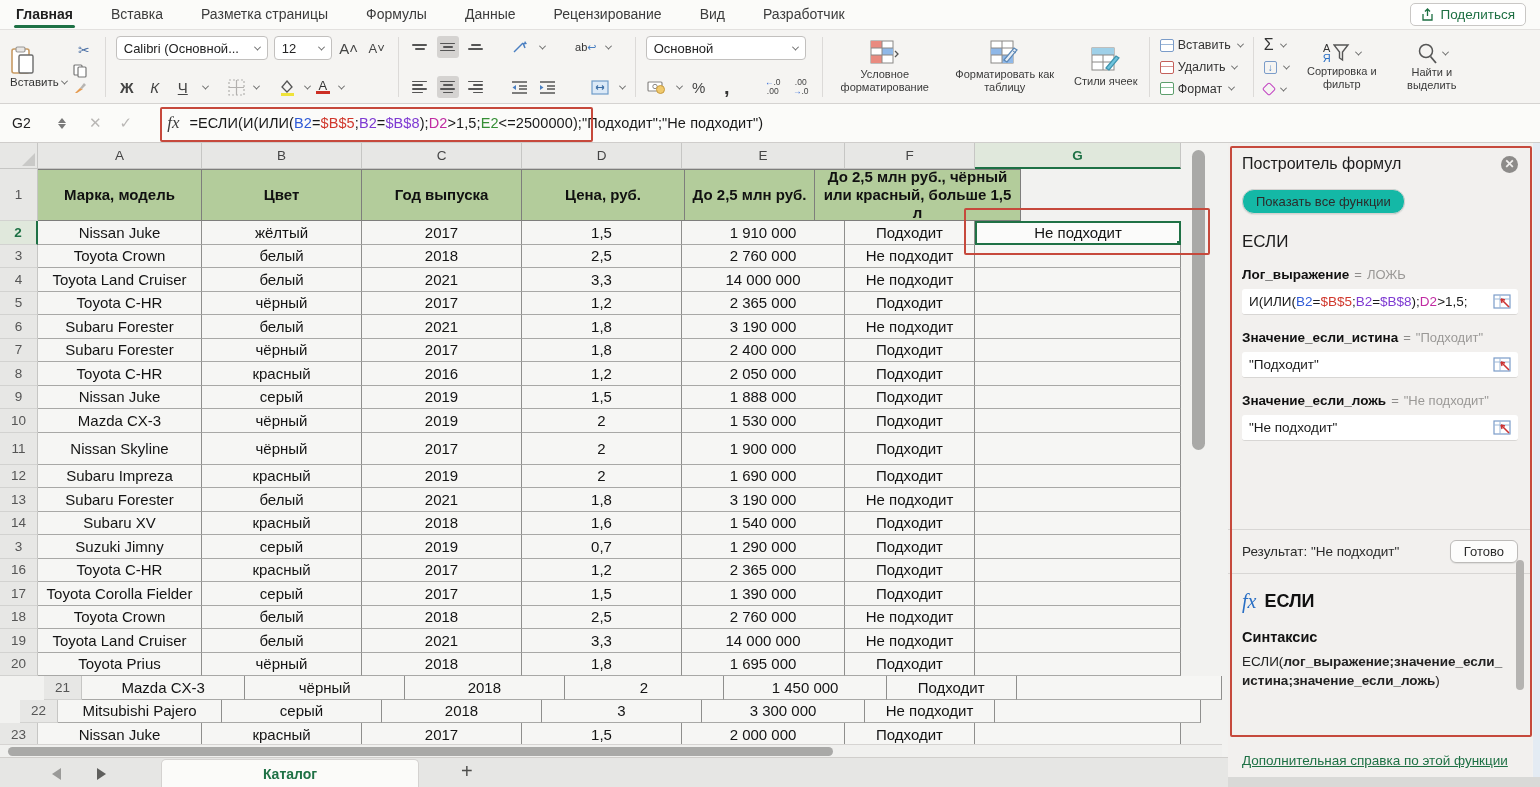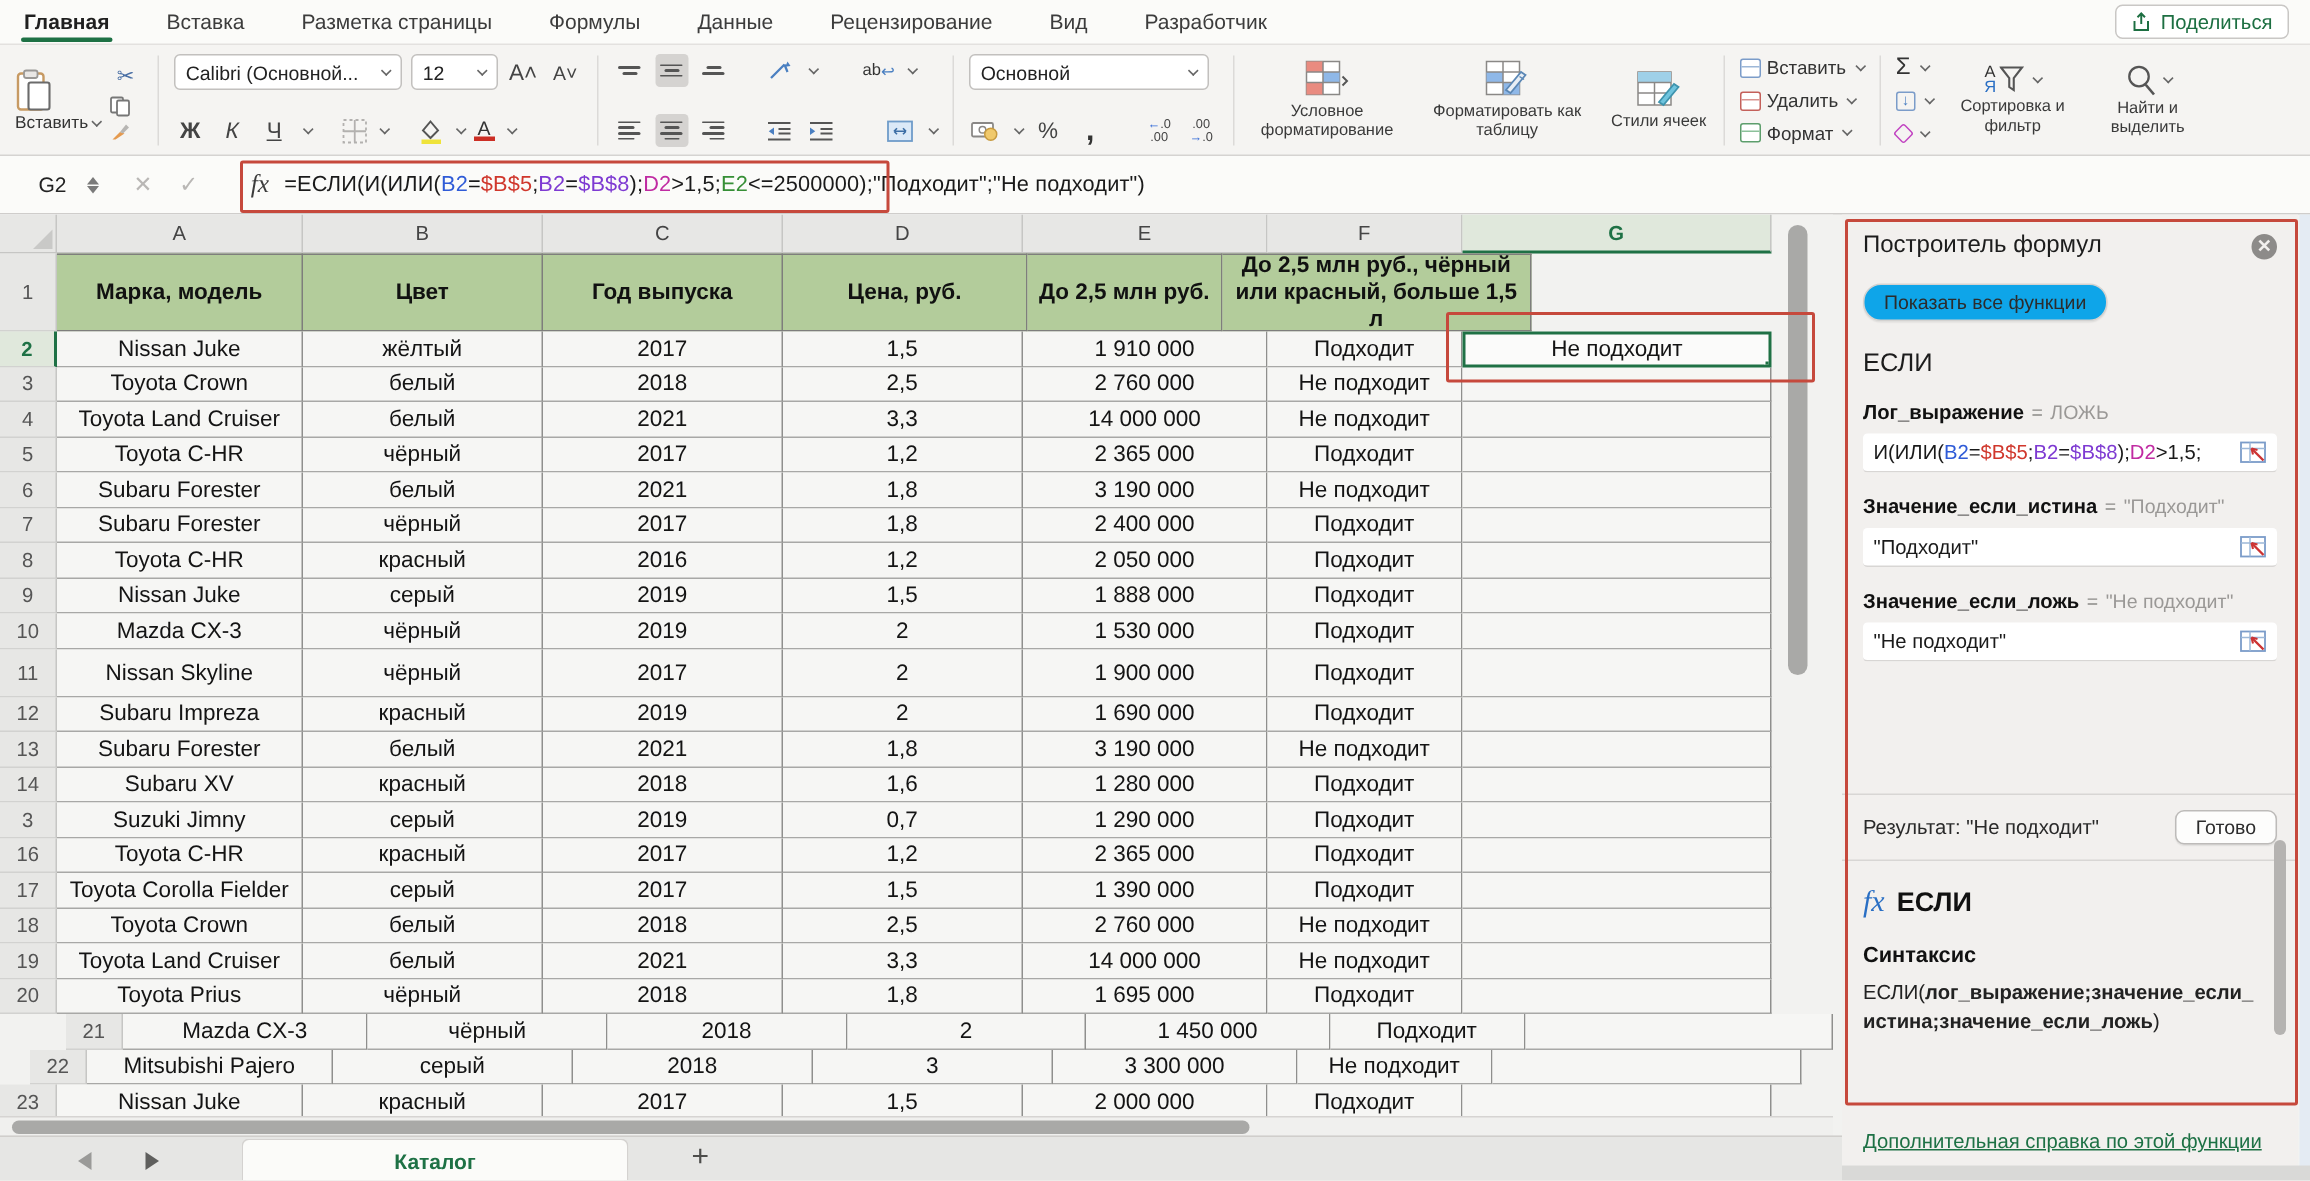--- a/index.html
+++ b/index.html
@@ -32,21 +32,21 @@
   .mini::before { content:""; position:absolute; left:0; right:0; top:4px; height:1px; background:#9db8d8; }
   .mini.green { border-color:#5d9e6c; } .mini.green::before{ background:#8cc19a; }
   .mini.red { border-color:#c4605a; } .mini.red::before{ background:#d9938f; }
   .sigma { font-size:16px; color:#333; }
   .dec { font-size:8.5px; line-height:1.1; color:#444; text-align:center; }
   .dec b { color:#3a6fd8; font-weight:normal; }
   .comma { font-size:20px; font-weight:bold; color:#333; line-height:10px; }
 
   
   .fbar { position:absolute; left:0; top:104px; width:1540px; height:39px; background:#fbfbf9; border-bottom:1px solid #cfcdcb; display:flex; align-items:center; }
-  .namebox { width:58px; padding-left:12px; font-size:14px; color:#222;text-align:center; }
+  .namebox { width:58px; padding-left:12px; font-size:14px; color:#222; }
   .stepper { display:flex; flex-direction:column; gap:1px; margin-right:14px; }
   .stepper span { width:0; height:0; border-left:4px solid transparent; border-right:4px solid transparent; }
   .st-up { border-bottom:5px solid #7a7a7a; }
   .st-dn { border-top:5px solid #7a7a7a; }
   .fb-x, .fb-ck { color:#b9b7b5; font-size:15px; margin:0 9px; }
   .fx { font-family:"Liberation Serif", serif; font-style:italic; font-size:17px; color:#3c3c3c; margin:0 10px 0 26px; }
   .formula { font-size:14.5px; color:#1a1a1a; white-space:nowrap; letter-spacing:0.1px; }
 
   
   .grid { position:absolute; left:0; top:143px; width:1222px; height:601px; background:#f2f2f0; overflow:hidden; }
@@ -74,21 +74,21 @@
   .nav-l { border-top:6px solid transparent; border-bottom:6px solid transparent; border-right:9px solid #9a9a98; }
   .nav-r { border-top:6px solid transparent; border-bottom:6px solid transparent; border-left:9px solid #5f5f5d; }
   .sheettab { margin-left:55px; width:258px; height:28px; background:#fbfbf9; border:1px solid #d4d2d0; border-bottom:none; border-radius:5px 5px 0 0; display:flex; align-items:center; justify-content:center; font-size:14px; font-weight:bold; color:#1e7145; }
   .addsheet { margin-left:42px; font-size:20px; color:#4d4d4b; padding-bottom:4px; }
 
   
   .panel { position:absolute; left:1228px; top:143px; width:304px; height:644px; background:#f2f0ee; padding:10px 14px 0; }
   .p-title-row { display:flex; align-items:center; justify-content:space-between; margin-top:2px; }
   .p-title { font-size:16px; color:#1c1c1c; }
   .p-close { width:17px; height:17px; border-radius:50%; background:#8d8b89; color:#f2f0ee; font-size:12px; line-height:17px; text-align:center; font-weight:bold; }
-  .p-pill { display:inline-block; margin-top:16px; background:#0ea5e9; border:1px solid #d4d2d0; border-radius:12px; padding:4px 13px; font-size:13px; color:#2c2c2c; box-shadow:0 1px 1px rgba(0,0,0,0.08); }
+  .p-pill { display:inline-block; margin-top:16px; background:#14b8a6; border:1px solid #d4d2d0; border-radius:12px; padding:4px 13px; font-size:13px; color:#2c2c2c; box-shadow:0 1px 1px rgba(0,0,0,0.08); }
   .p-fn { font-size:17px; color:#1c1c1c; margin-top:18px; }
   .argname { font-size:13.5px; font-weight:bold; color:#111; }
   .argeq { color:#8e8c8a; margin:0 5px; font-size:13px; }
   .argval { color:#9a9896; font-size:13px; }
   .argrow { margin-top:15px; display:flex; align-items:center; }
   .arginput { margin-top:7px; height:26px; background:#fff; border-radius:3px; border-bottom:1px solid #d8d6d4; display:flex; align-items:center; padding:0 7px; font-size:13.5px; color:#1a1a1a; justify-content:space-between; }
   .arginput .txt { white-space:nowrap; overflow:hidden; }
   .rangeicon { flex:0 0 auto; margin-left:6px; }
   .p-div { height:1px; background:#d8d6d4; margin:0 -14px; }
   .resrow { display:flex; align-items:center; justify-content:space-between; margin:10px 0; }
@@ -576,21 +576,21 @@
           <div class="dc" style="width: 163px;">3 190 000</div>
           <div class="dc" style="width: 130px;">Не подходит</div>
           <div class="dc" style="width: 206px;"></div>
         </div>
         <div class="xrow" style="height: 23.5px;">
           <div class="rn">14</div>
           <div class="dc" style="width: 164px;">Subaru XV</div>
           <div class="dc" style="width: 160px;">красный</div>
           <div class="dc" style="width: 160px;">2018</div>
           <div class="dc" style="width: 160px;">1,6</div>
-          <div class="dc" style="width: 163px;">1 280 000</div>
+          <div class="dc" style="width: 163px;">1 540 000</div>
           <div class="dc" style="width: 130px;">Подходит</div>
           <div class="dc" style="width: 206px;"></div>
         </div>
         <div class="xrow" style="height: 23.5px;">
           <div class="rn">3</div>
           <div class="dc" style="width: 164px;">Suzuki Jimny</div>
           <div class="dc" style="width: 160px;">серый</div>
           <div class="dc" style="width: 160px;">2019</div>
           <div class="dc" style="width: 160px;">0,7</div>
           <div class="dc" style="width: 163px;">1 290 000</div>

